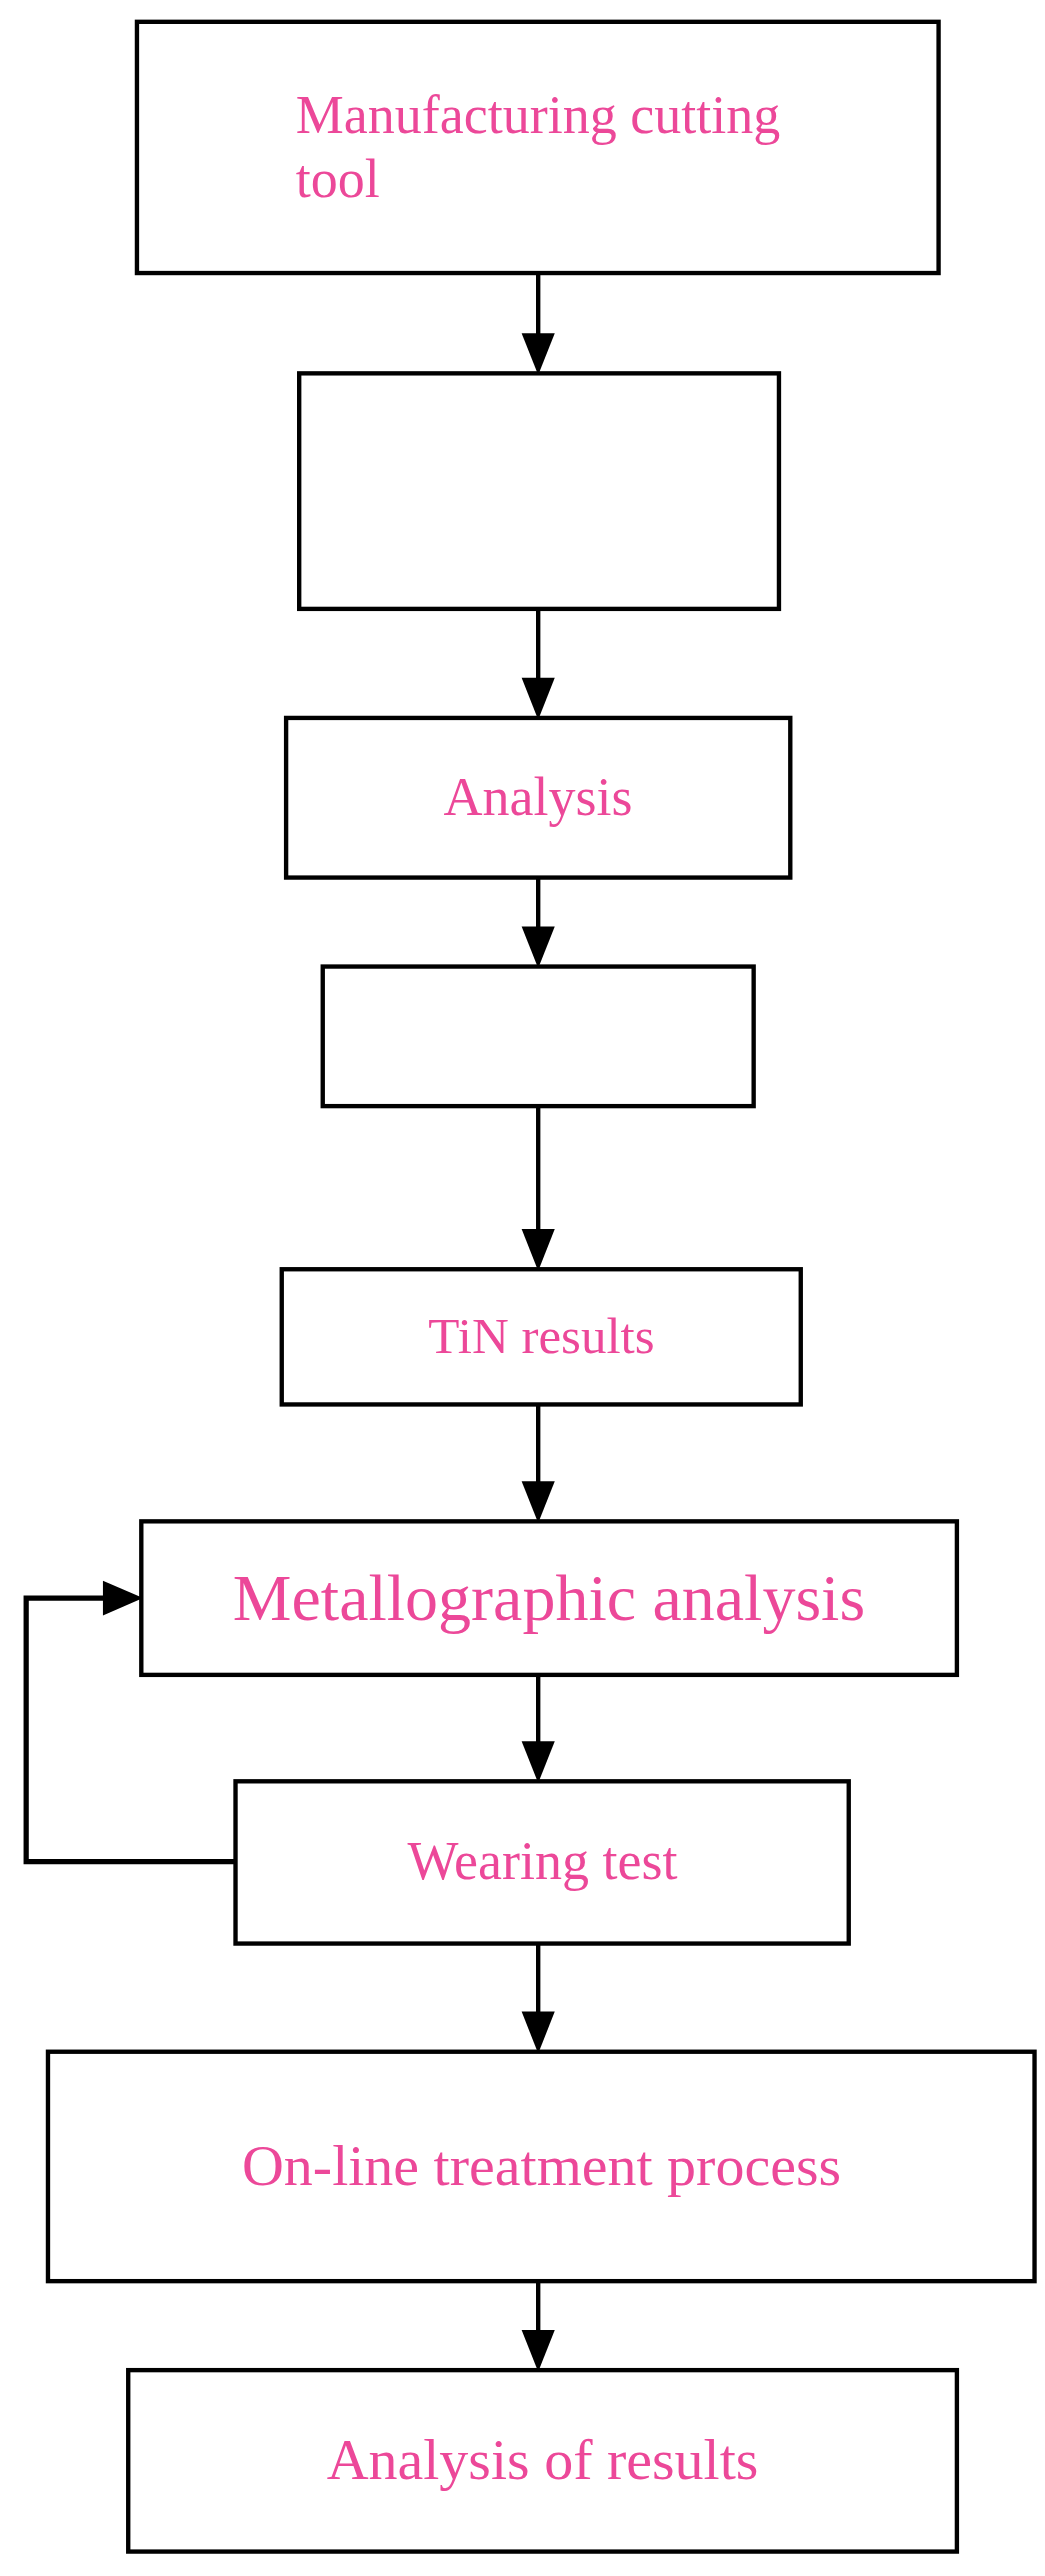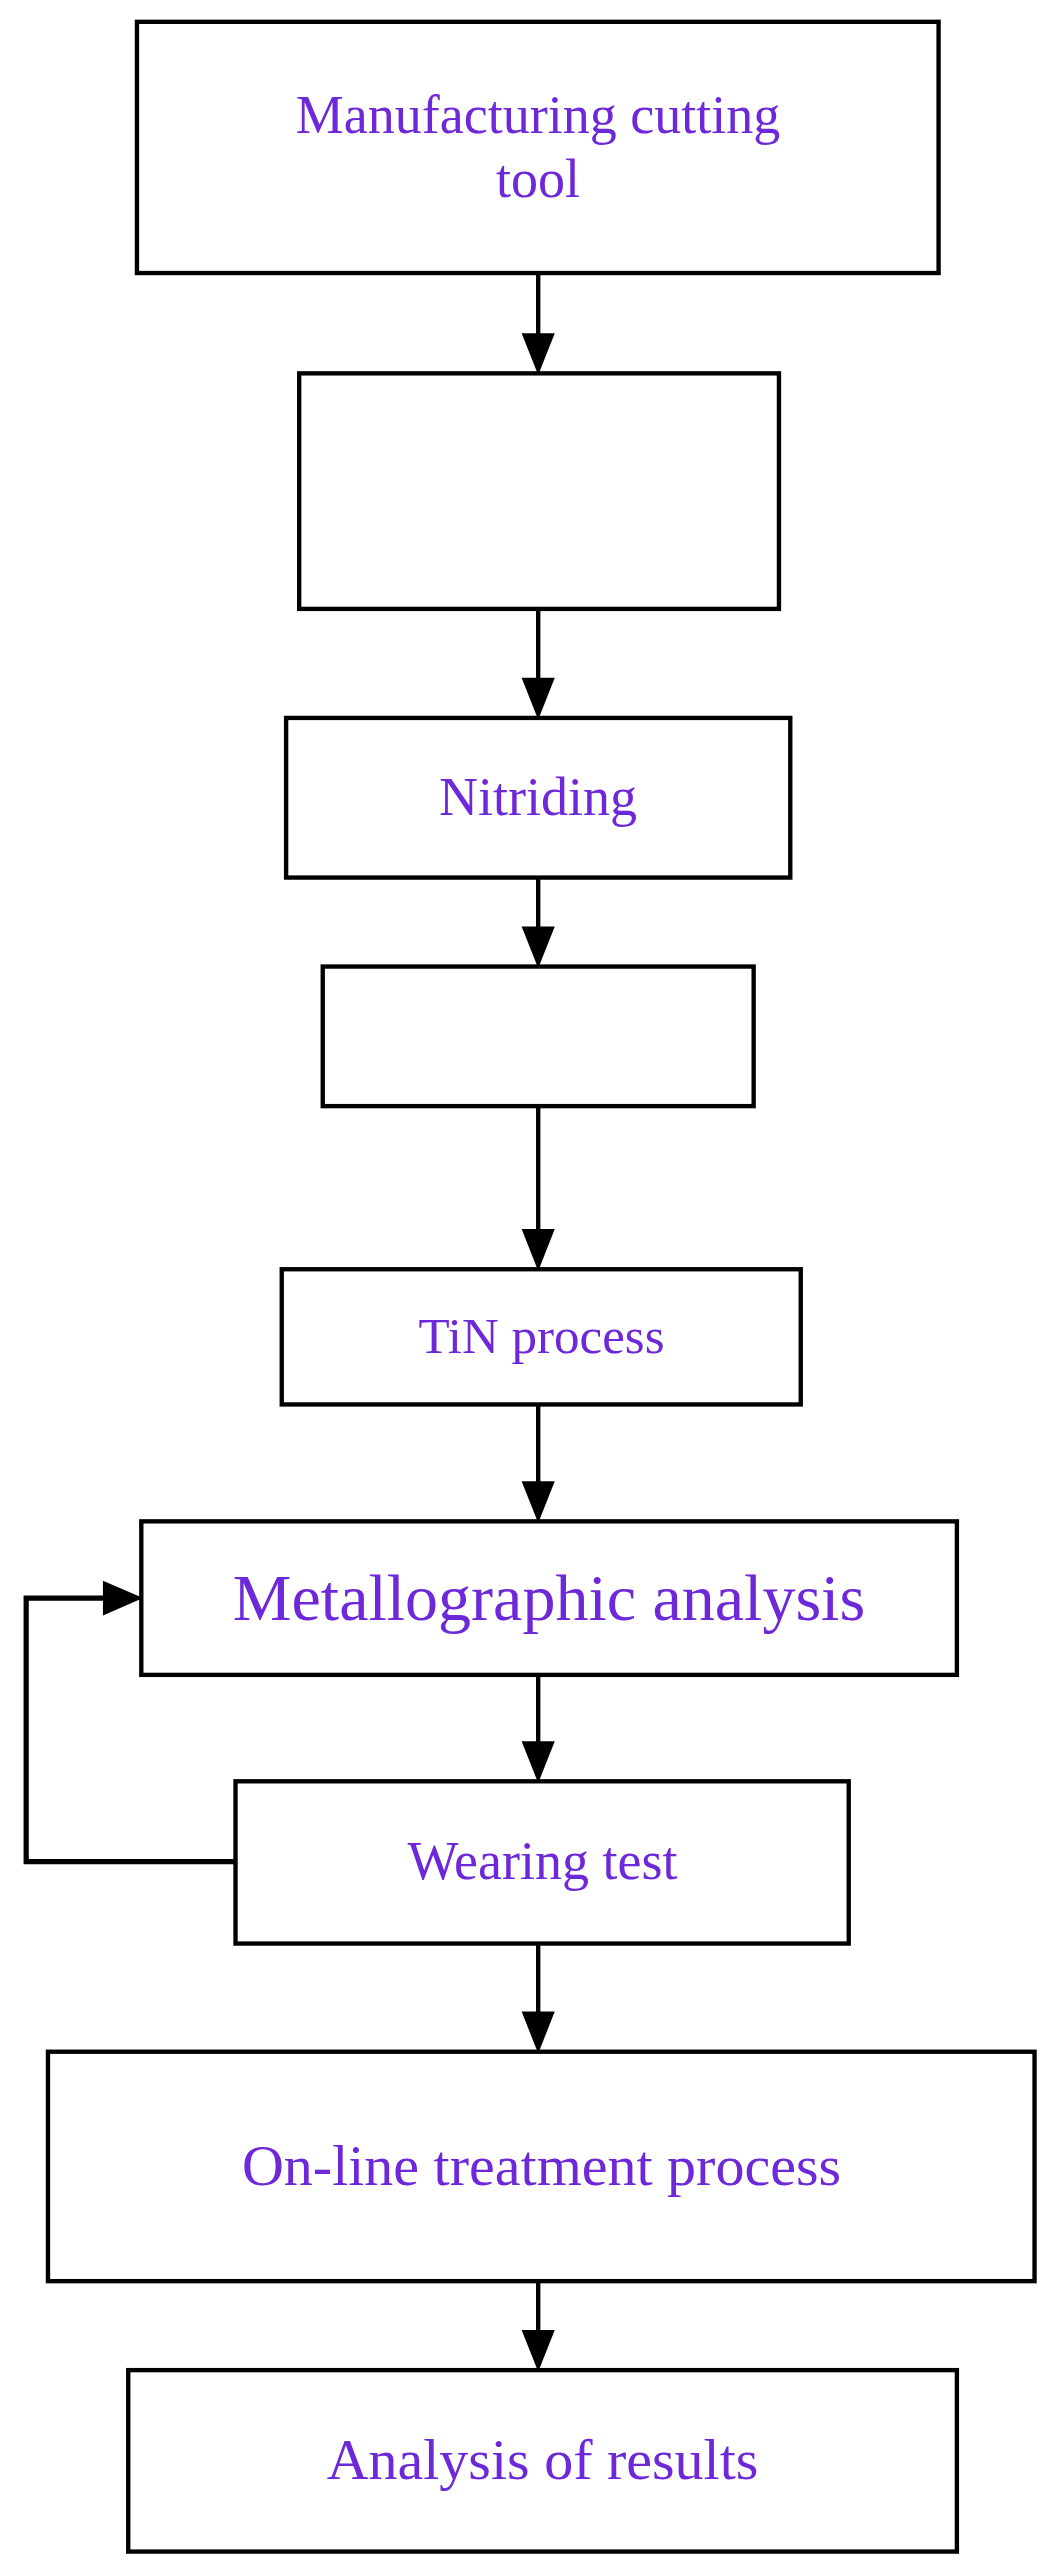--- a/index.html
+++ b/index.html
@@ -43,22 +43,21 @@
   }
   .arrow-head {
     fill: #000000;
     stroke: none;
   }
   .node-label {
     position: absolute;
     display: flex;
     align-items: center;
     justify-content: center;
-    text-align: center;
-    color: #6d28d9;
+    color: #ec4899;
     font-family: "Liberation Serif", "DejaVu Serif", serif;
     font-weight: 400;
     line-height: 1.18;
     box-sizing: border-box;
     padding: 0 8.7px;
     pointer-events: none;
     white-space: pre-line;
   }
 </style>
 </head>
@@ -127,24 +126,24 @@
       <rect class="node-rect" x="270" y="2042" width="703" height="186"></rect>
       <rect class="node-rect" x="55" y="2352" width="1131" height="263"></rect>
       <rect class="node-rect" x="147" y="2717" width="950" height="208"></rect>
     </g>
   </svg>
 
   <div class="node-label" style="left:137px; top:22px; width:802px; height:251px; font-size:54px;">Manufacturing cutting
 tool</div>
 
 
-  <div class="node-label" style="left:286px; top:718px; width:504px; height:160px; font-size:54px;">Nitriding</div>
+  <div class="node-label" style="left:286px; top:718px; width:504px; height:160px; font-size:54px;">Analysis</div>
 
 
-  <div class="node-label" style="left:282px; top:1269px; width:519px; height:135px; font-size:51px;">TiN process</div>
+  <div class="node-label" style="left:282px; top:1269px; width:519px; height:135px; font-size:51px;">TiN results</div>
 
   <div class="node-label" style="left:141px; top:1521px; width:816px; height:154px; font-size:66px;">Metallographic analysis</div>
 
   <div class="node-label" style="left:236px; top:1781px; width:613px; height:162px; font-size:54px;">Wearing test</div>
 
   <div class="node-label" style="left:48px; top:2052px; width:987px; height:229px; font-size:58px;">On-line treatment process</div>
 
   <div class="node-label" style="left:128px; top:2370px; width:829px; height:181px; font-size:58px;">Analysis of results</div>
 
 </div>

